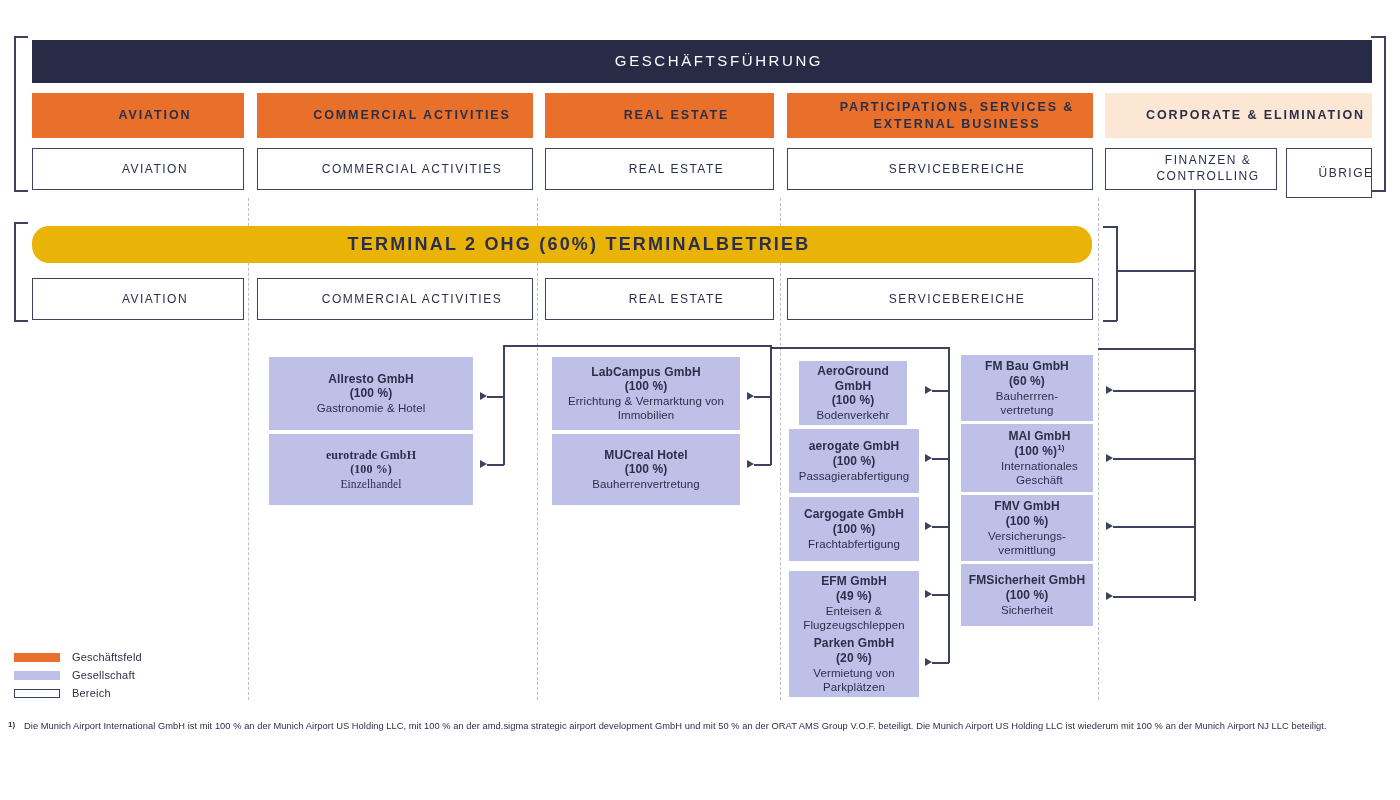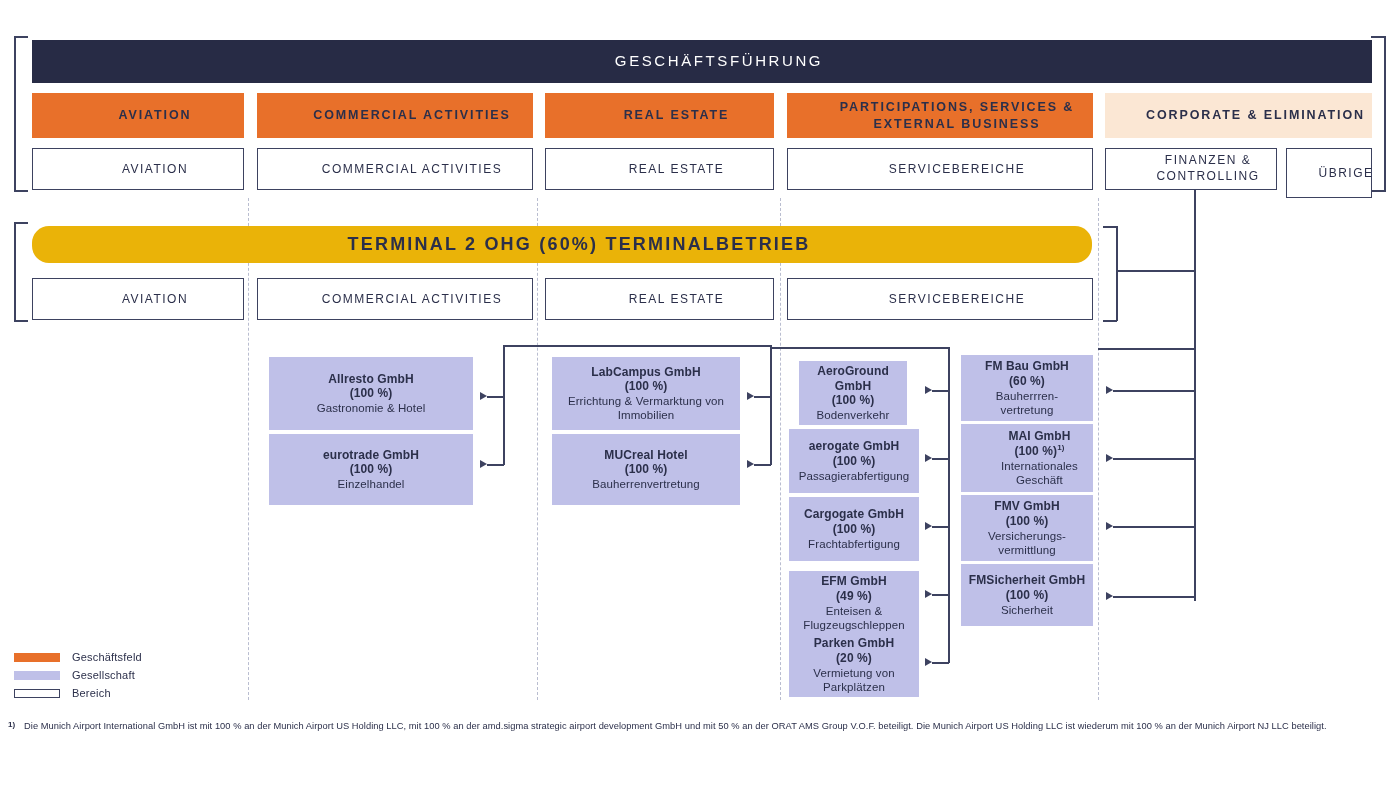--- a/index.html
+++ b/index.html
@@ -163,21 +163,21 @@
   <div class="vline" style="left:1194px;top:190px;height:411px;"></div>
   <div class="hline" style="left:1116px;top:270px;width:80px;"></div>
 
   <div class="hline" style="left:1098px;top:348px;width:98px;"></div>
 
   <div class="bx lav" style="left:269px;top:357px;width:204px;height:73px;">
     <div class="cn">Allresto GmbH</div>
     <div class="pc">(100 %)</div>
     <div class="ds">Gastronomie &amp; Hotel</div>
   </div>
-  <div class="bx lav" style="left:269px;top:434px;width:204px;height:71px;">
+  <div class="bx lav" style="left:269px;top:434px;width:204px;height:71px;font-family:Liberation Serif, serif;">
     <div class="cn">eurotrade GmbH</div>
     <div class="pc">(100 %)</div>
     <div class="ds">Einzelhandel</div>
   </div>
 
   <div class="vline" style="left:503px;top:345px;height:120px;"></div>
   <div class="hline" style="left:503px;top:345px;width:50px;"></div>
   <div class="hline" style="left:487px;top:396px;width:17px;"></div>
   <div class="arrow" style="left:480px;top:392px;transform:rotate(180deg);"></div>
   <div class="hline" style="left:487px;top:464px;width:17px;"></div>

